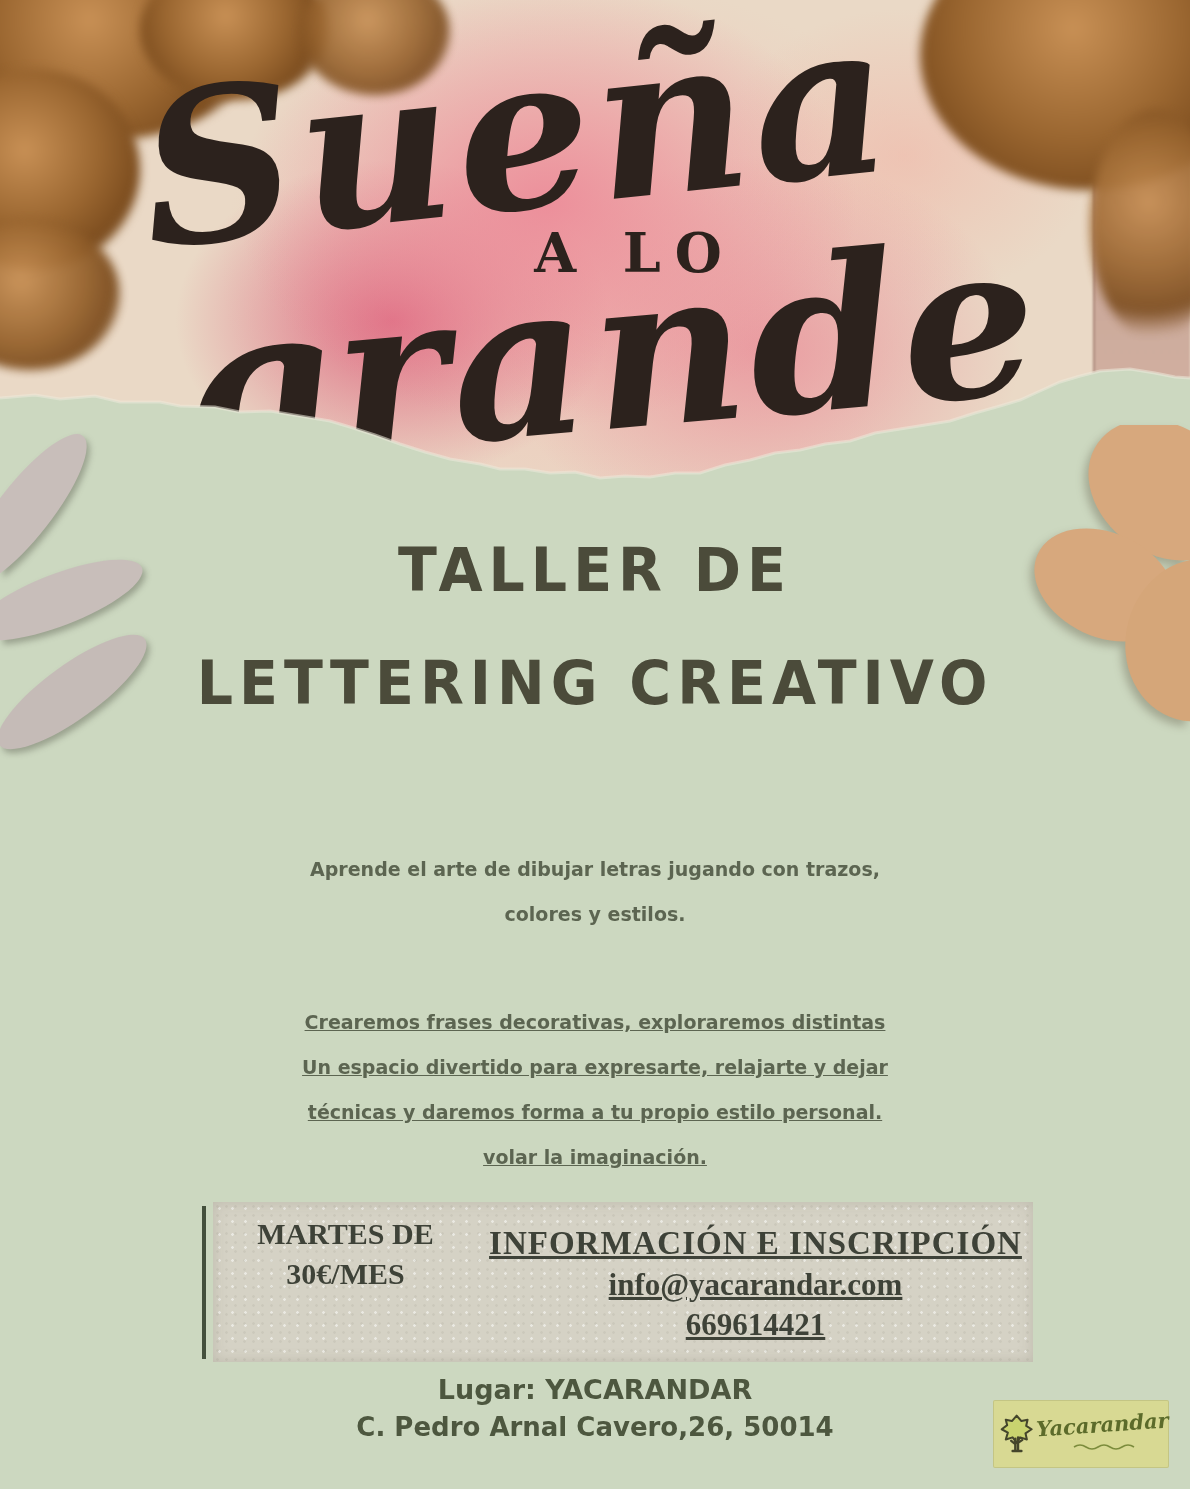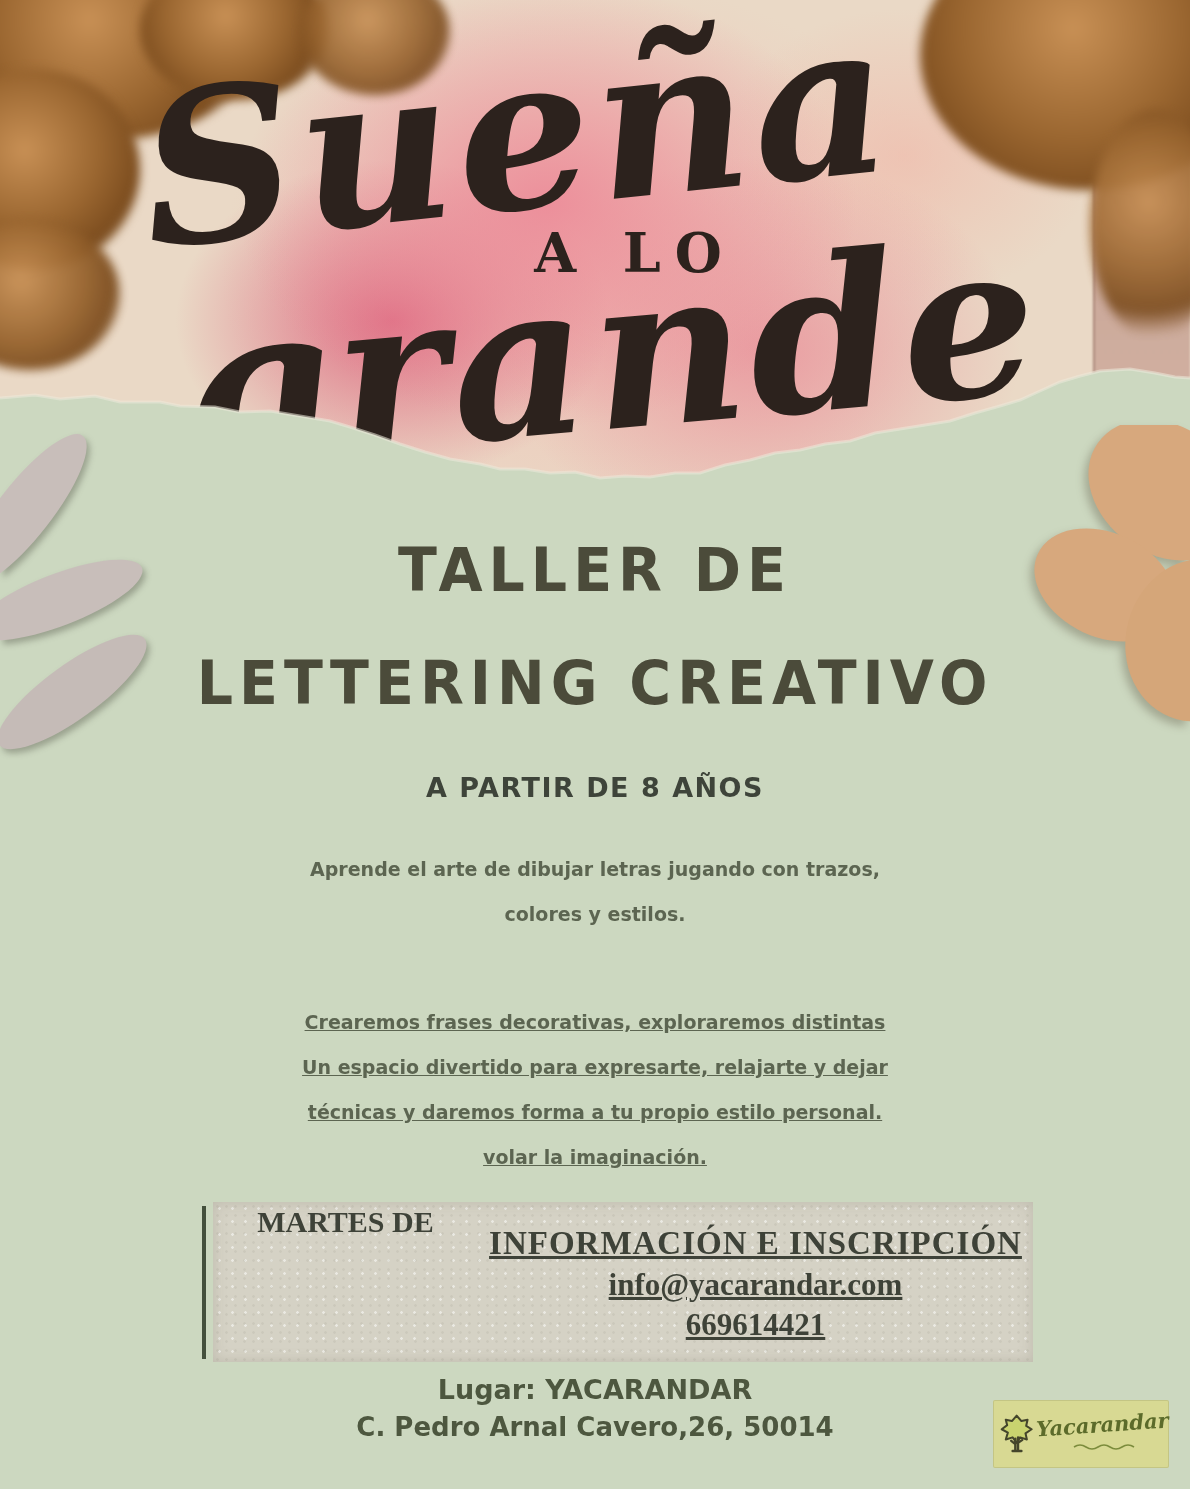--- a/index.html
+++ b/index.html
@@ -69,21 +69,21 @@
     background:
       radial-gradient(rgba(80,80,70,.07) 1px, transparent 1.6px),
       radial-gradient(rgba(255,255,255,.5) 1px, transparent 1.6px),
       #d5d2c5;
     background-size:9px 9px,13px 13px;
     box-shadow:inset 0 0 14px rgba(120,115,100,.25);
     display:flex;align-items:flex-start;
     font-family:"Liberation Serif","DejaVu Serif",serif;color:#3e4238;
   }
   .col{text-align:center;}
-  .col-schedule{width:265px;padding-top:0;}
+  .col-schedule{width:265px;padding-top:12px;}
   .col-schedule div{font-size:30px;font-weight:bold;line-height:40px;}
   .col-contact{flex:1;padding-top:19px;text-decoration:underline;}
   .contact-heading{font-size:33px;font-weight:bold;letter-spacing:1px;line-height:44px;}
   .contact-line{font-size:31px;font-weight:bold;line-height:40px;}
   
   .footer-place{top:1374px;color:#4d573f;font-weight:bold;font-size:27px;}
   .footer-address{top:1412px;color:#4d573f;font-weight:bold;font-size:26px;}
   .logo{
     position:absolute;left:993px;top:1400px;width:176px;height:68px;z-index:5;
     background:#d8d993;border-radius:2px;
@@ -132,38 +132,38 @@
 
   <svg class="butterfly" viewBox="0 0 160 300">
     <ellipse cx="135" cy="65" rx="82" ry="64" transform="rotate(35 135 65)" fill="#d7a87d"></ellipse>
     <ellipse cx="75" cy="160" rx="74" ry="52" transform="rotate(25 75 160)" fill="#d7a87d"></ellipse>
     <ellipse cx="168" cy="215" rx="72" ry="82" transform="rotate(15 168 215)" fill="#d5a679"></ellipse>
   </svg>
 
   <div class="tblock title-line t1">TALLER DE</div>
   <div class="tblock title-line t2">LETTERING CREATIVO</div>
 
-  <div class="tblock subtitle">A PARTIR DE 8 AÑOS</div>
 
   <div class="tblock para p1">
     <div>Aprende el arte de dibujar letras jugando con trazos,</div>
     <div>colores y estilos.</div>
   </div>
 
   <div class="tblock para p2">
     <div>Crearemos frases decorativas, exploraremos distintas</div>
     <div>Un espacio divertido para expresarte, relajarte y dejar</div>
     <div>técnicas y daremos forma a tu propio estilo personal.</div>
     <div>volar la imaginación.</div>
   </div>
 
   <div class="info-accent"></div>
   <div class="infobox">
     <div class="col col-schedule">
       <div>MARTES DE</div>
+      <div>30€/MES</div>
     </div>
     <div class="col col-contact">
       <div class="contact-heading">INFORMACIÓN E INSCRIPCIÓN</div>
       <div class="contact-line">info@yacarandar.com</div>
       <div class="contact-line">669614421</div>
     </div>
   </div>
 
   <div class="tblock footer-place">Lugar: YACARANDAR</div>
   <div class="tblock footer-address">C. Pedro Arnal Cavero,26, 50014</div>

